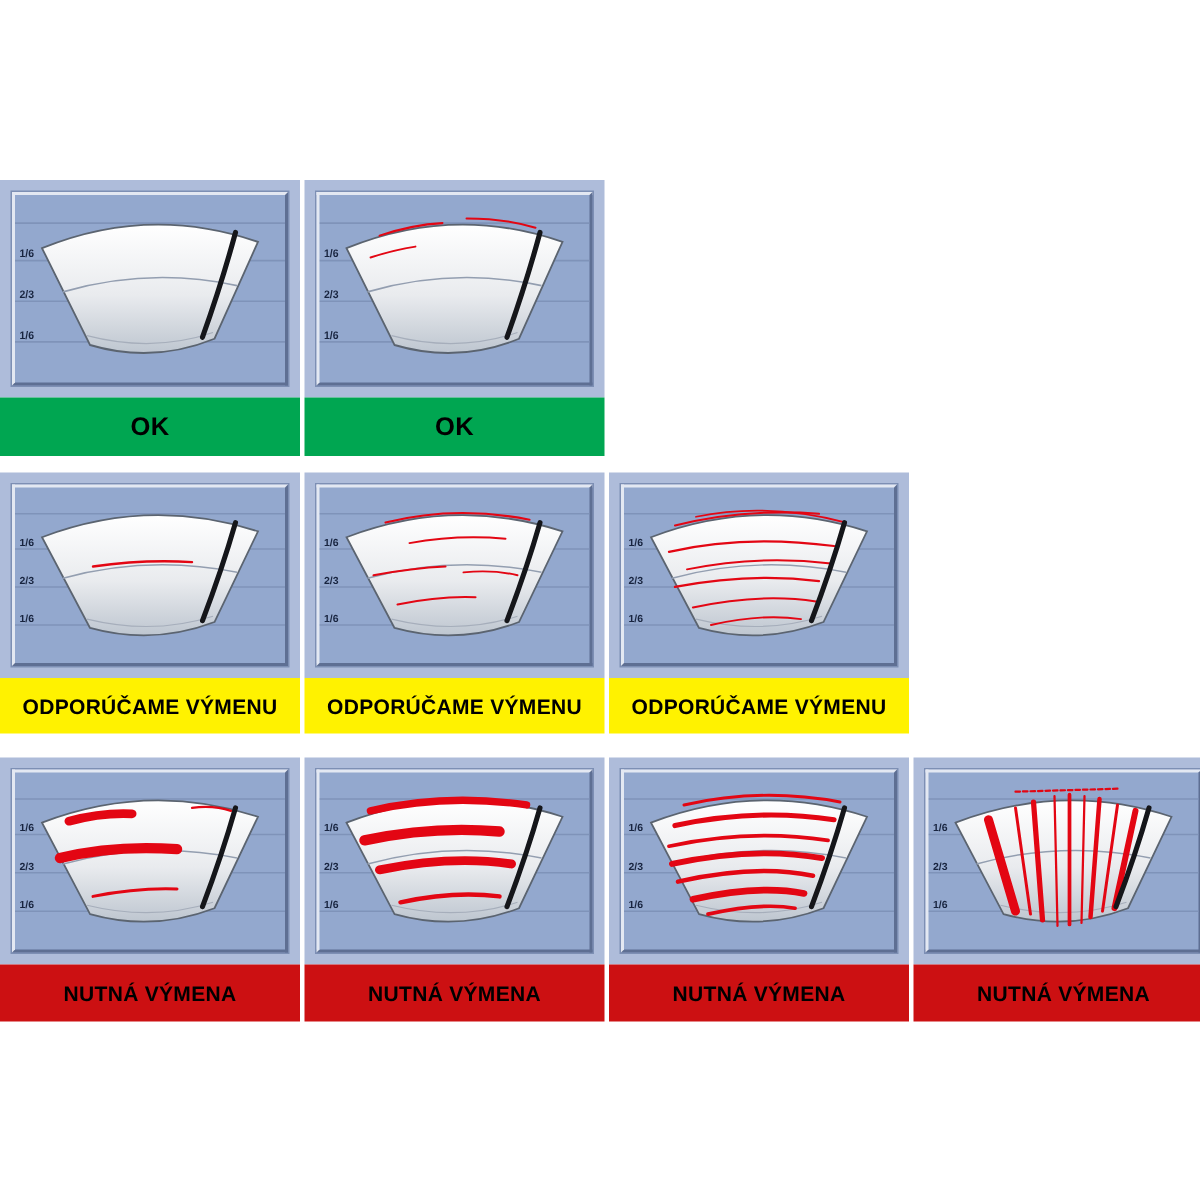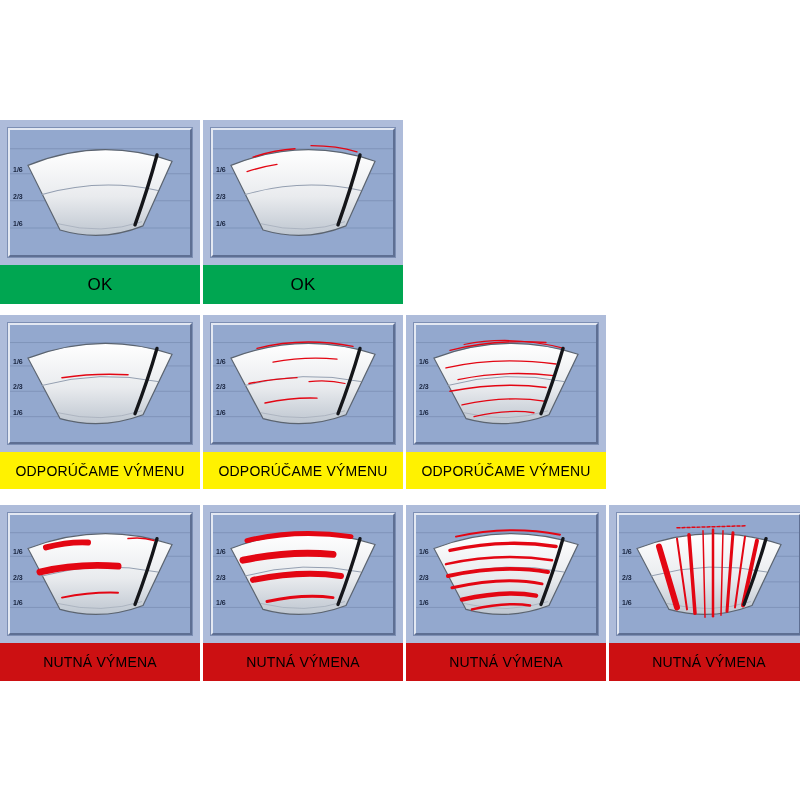--- a/index.html
+++ b/index.html
@@ -36,21 +36,21 @@
   }
   svg.diagram {
     display: block;
     width: 100%;
     height: 100%;
   }
   .bar {
     display: flex;
     align-items: center;
     justify-content: center;
-    font-weight: normal;
+    font-weight: bold;
     color: #000;
     font-size: 14px;
     letter-spacing: 0.2px;
     text-align: center;
   }
   .bar.ok { font-size: 17px; }
 </style>
 </head>
 <body>
 

